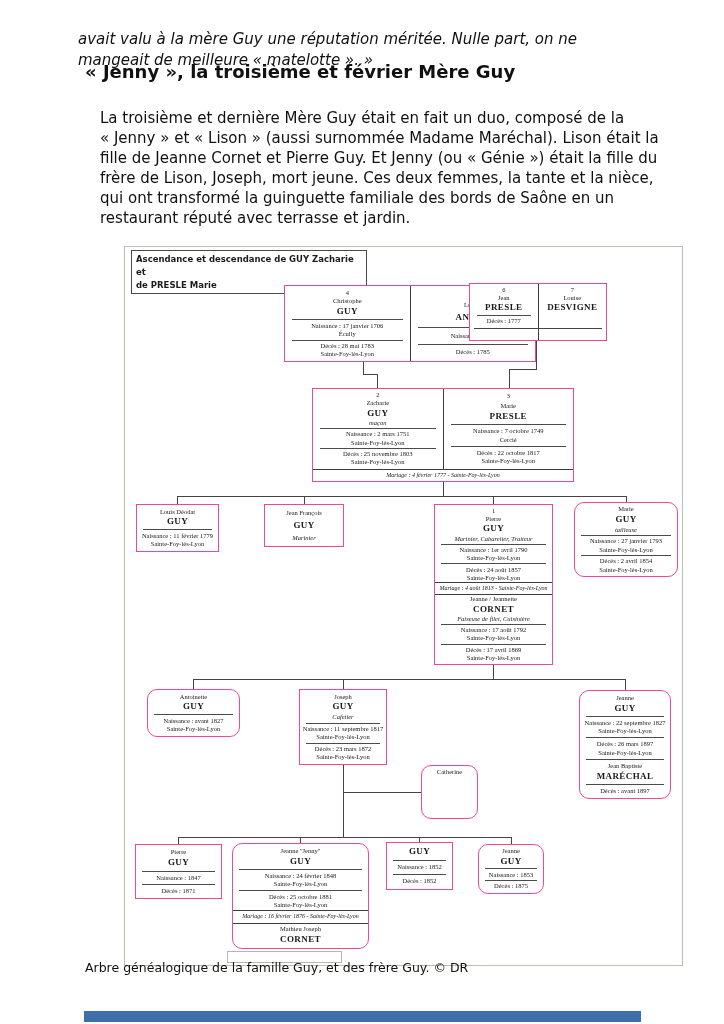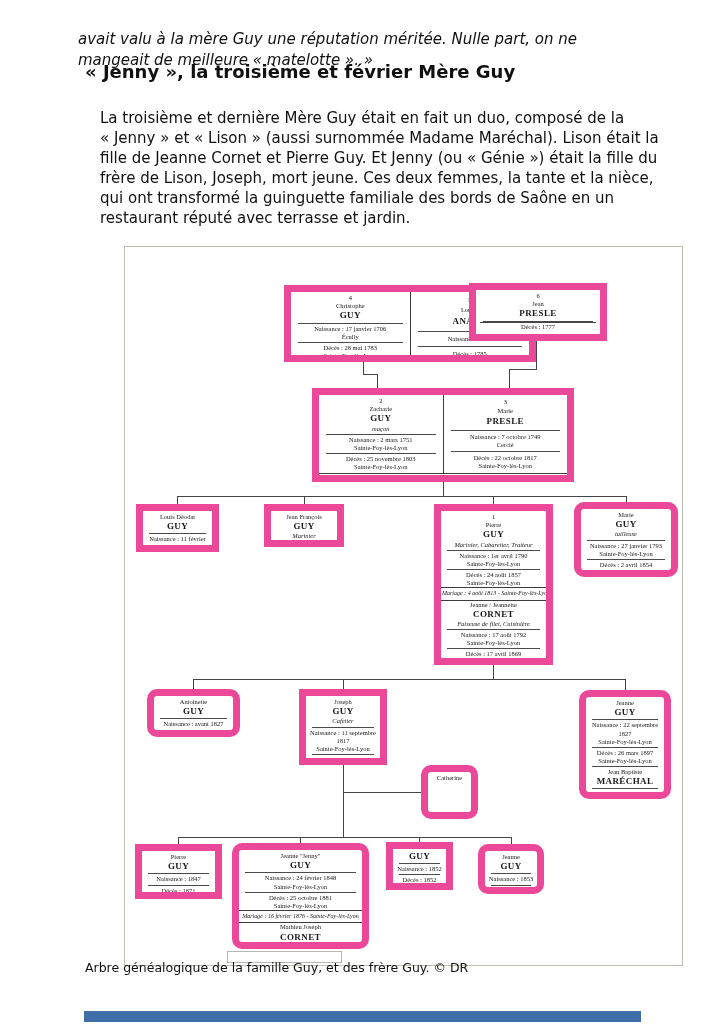--- a/index.html
+++ b/index.html
@@ -13,21 +13,21 @@
   .heading{left:85px;top:61px;width:620px;font-size:18px;font-weight:bold;margin:0;}
   .para{left:100px;top:93px;width:620px;font-size:15px;line-height:20px;white-space:pre-line;}
   .caption{left:85px;top:947px;font-size:12.5px;}
 
   
   .dframe{left:84px;top:230px;width:557px;height:718px;border:1px solid #b9c2b0;background:#fff;}
   .dtitle{position:absolute;left:6px;top:3px;width:226px;border:1px solid #4a4a4a;background:#fff;
           padding:2px 4px;font-size:8.5px;font-weight:bold;line-height:1.5;white-space:pre-line;color:#1b1b1b;}
 
   
-  .pbox{position:absolute;border:7px solid #ec4899;background:#fff;box-sizing:border-box;
+  .pbox{position:absolute;border:1px solid #ec4899;background:#fff;box-sizing:border-box;
         font-family:"Liberation Serif","DejaVu Serif",serif;color:#1a1a1a;
         font-size:6.5px;line-height:1.25;text-align:center;overflow:hidden;
         display:flex;flex-direction:column;justify-content:space-evenly;padding:2px 0;}
   .rounded{border-radius:10px;}
   .chalves{flex:1;display:flex;flex-direction:row;align-items:stretch;padding:0;}
   .half{flex:1;display:flex;flex-direction:column;justify-content:space-evenly;padding:2px 1px;}
   .half + .half{border-left:1px solid #3c3c3c;}
   .pnum{font-size:6.5px;}
   .pfirst{font-size:6.5px;}
   .plast{font-size:9px;font-weight:bold;letter-spacing:0.4px;}
@@ -49,20 +49,22 @@
 <h1 class="abs heading">« Jenny », la troisième et février Mère Guy</h1>
 <p class="abs para">La troisième et dernière Mère Guy était en fait un duo, composé de la
 « Jenny » et « Lison » (aussi surnommée Madame Maréchal). Lison était la
 fille de Jeanne Cornet et Pierre Guy. Et Jenny (ou « Génie ») était la fille du
 frère de Lison, Joseph, mort jeune. Ces deux femmes, la tante et la nièce,
 qui ont transformé la guinguette familiale des bords de Saône en un
 restaurant réputé avec terrasse et jardin.</p>
 
 <figure class="abs dframe">
 
+  <div class="dtitle">Ascendance et descendance de GUY Zacharie et
+de PRESLE Marie</div>
 
   <div class="pbox" style="left:159px;top:38px;width:252px;height:77px;padding:0;">
     <div class="chalves">
       <div class="half">
         <div class="pnum">4</div>
         <div class="pfirst">Christophe</div>
         <div class="plast">GUY</div>
         <div class="sep"></div>
         <div class="prow">Naissance : 17 janvier 1706
 Écully</div>
@@ -84,20 +86,26 @@
 
   <div class="pbox" style="left:344px;top:36px;width:138px;height:58px;padding:0;">
     <div class="chalves">
       <div class="half">
         <div class="pnum">6</div>
         <div class="pfirst">Jean</div>
         <div class="plast">PRESLE</div>
         <div class="sep"></div>
         <div class="prow">Décès : 1777</div>
         <div style="flex:1 1 14px;"></div>
+      </div>
+      <div class="half">
+        <div class="pnum">7</div>
+        <div class="pfirst">Louise</div>
+        <div class="plast">DESVIGNE</div>
+        <div style="flex:1 1 22px;"></div>
       </div>
     </div>
     <div class="cline" style="left:4px;right:4px;bottom:11px;height:1px;"></div>
   </div>
 
   <div class="pbox" style="left:187px;top:141px;width:262px;height:94px;padding:0;">
     <div class="chalves">
       <div class="half">
         <div class="pnum">2</div>
         <div class="pfirst">Zacharie</div>

